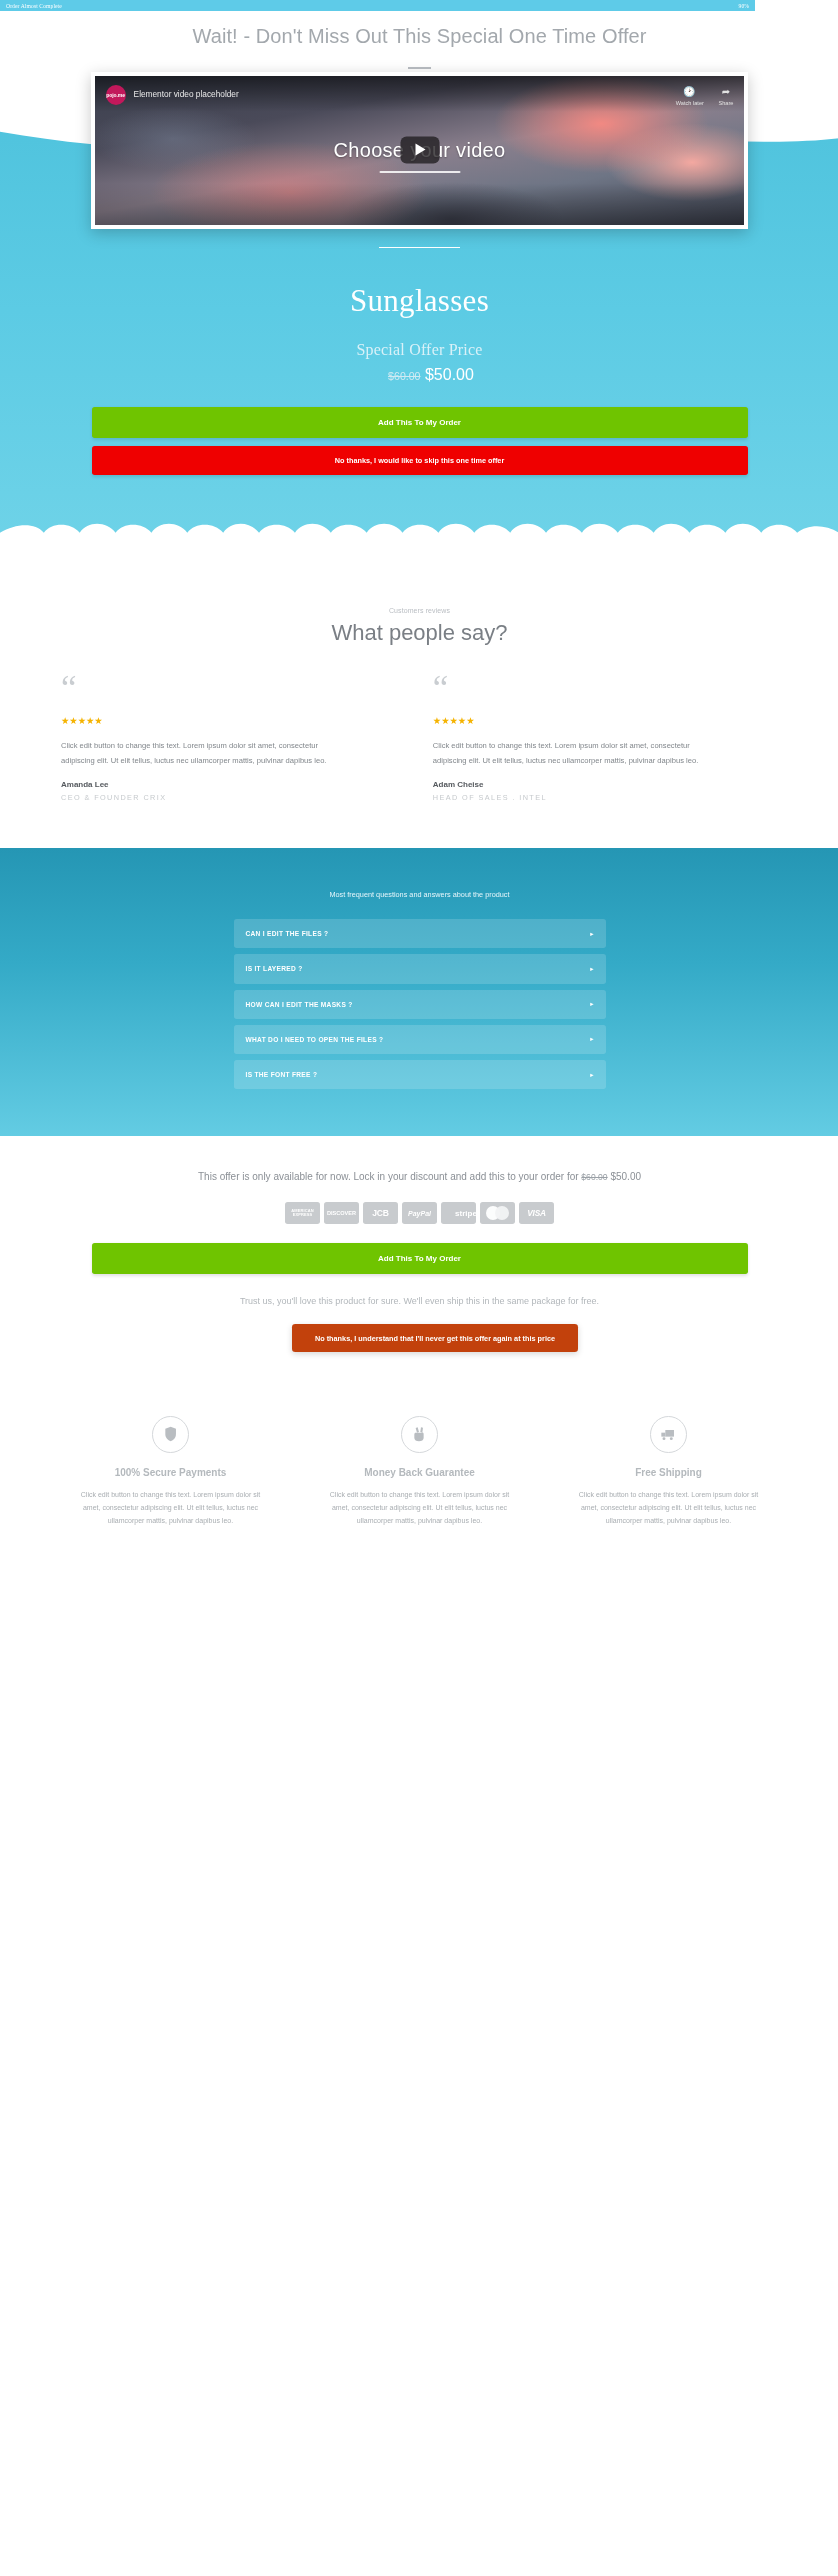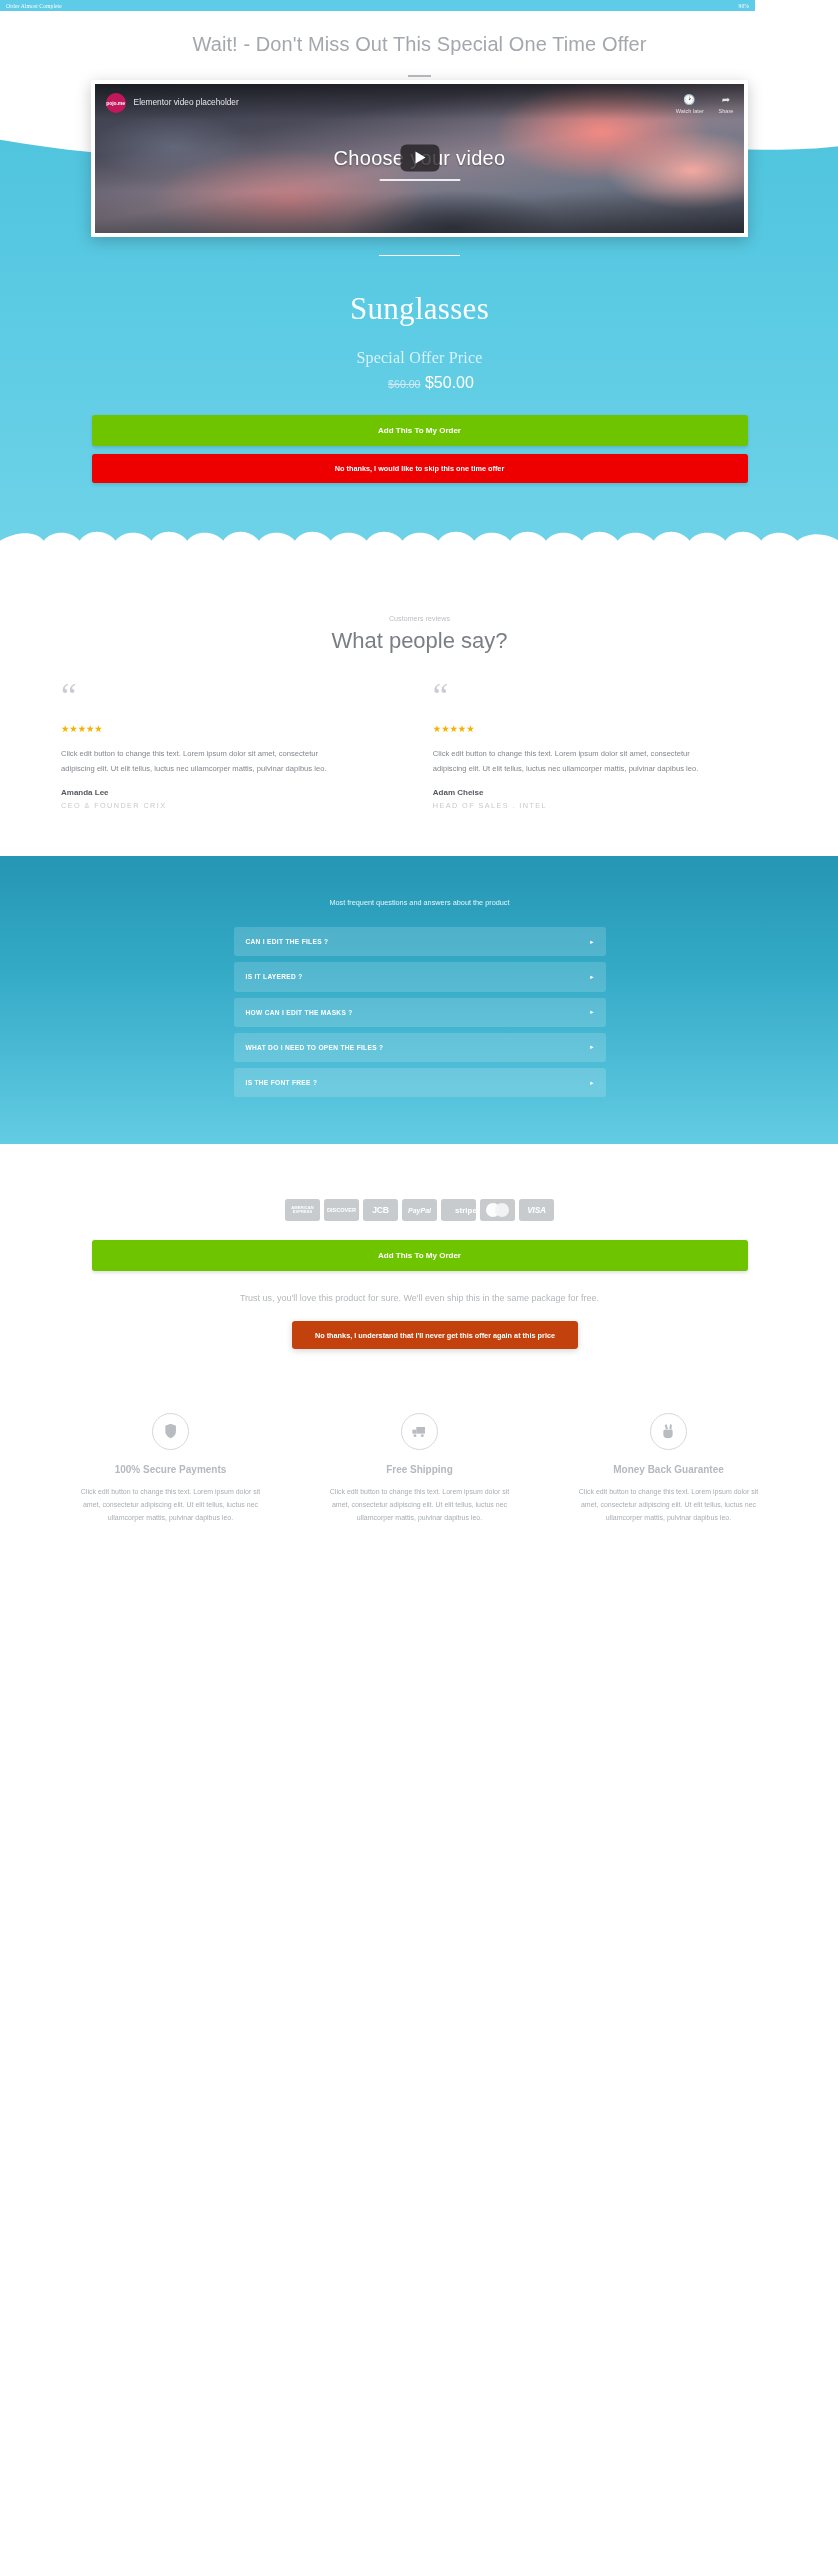--- a/index.html
+++ b/index.html
@@ -23,21 +23,21 @@
   }
   .progress-bar span {
     color:#ffffff; font-size:5.6px; letter-spacing:0.1px;
     font-family:"Liberation Serif", serif;
   }
 
   
   .top-section { background:#ffffff; padding-top:12px; text-align:center; }
   .headline {
     font-size:20px; line-height:1.32; color:#a3a8ad; font-weight:400;
-    max-width:545px; margin:8px auto; letter-spacing:0.1px;
+    max-width:545px; margin:0 auto; letter-spacing:0.1px;
   }
   .hr-small {
     width:22.6px; height:2px; background:#b9bdc2;
     margin:17.3px auto 0;
   }
   .subline {
     margin-top:17.3px; font-size:7.3px; color:#9aa0a6; letter-spacing:0.1px;
   }
 
   
@@ -399,20 +399,23 @@
       <span class="faq-arrow">▸</span>
     </div>
     <div class="faq-item">
       <span class="faq-q">IS THE FONT FREE ?</span>
       <span class="faq-arrow">▸</span>
     </div>
   </div>
 </div>
 
 <div class="final">
+  <div class="final-line">
+    <span>This offer is only available for now. Lock in your discount and add this to your order for </span><span class="old">$60.00</span> <span>$50.00</span>
+  </div>
 
   <div class="pay-icons">
     <div class="pay amex">
       <div><span>AMERICAN</span><br><span>EXPRESS</span></div>
     </div>
     <div class="pay disc">DISCOVER</div>
     <div class="pay jcb">JCB</div>
     <div class="pay paypal">PayPal</div>
     <div class="pay stripe">stripe</div>
     <div class="pay">
@@ -440,37 +443,37 @@
         <svg width="13.3" height="16" viewBox="0 0 20 24" aria-hidden="true">
             <path d="M10 1 L18 4 L18 12 C18 18 14 21 10 23 C6 21 2 18 2 12 L2 4 Z" fill="#b9bdc1"></path>
           </svg>
       </div>
       <div class="feat-title">100% Secure Payments</div>
       <div class="feat-text">Click edit button to change this text. Lorem ipsum dolor sit amet, consectetur adipiscing elit. Ut elit tellus, luctus nec ullamcorper mattis, pulvinar dapibus leo.</div>
     </div>
 
     <div class="feature">
       <div class="feat-circle">
+        <svg width="13.3" height="16" viewBox="0 0 20 24" aria-hidden="true">
+          <path d="M6 10 L4 3 L7 2 L9 9 Z" fill="#b9bdc1"></path>
+          <path d="M11 9 L12 2 L15 2.5 L14 10 Z" fill="#b9bdc1"></path>
+          <path d="M4 10 C3 10 2 11 2 13 L2 18 C2 21 5 23 9 23 C13 23 16 21 16 18 L16 12 C16 10 14 9.5 13 10 L4 10 Z" fill="#b9bdc1"></path>
+        </svg>
+      </div>
+      <div class="feat-title">Money Back Guarantee</div>
+      <div class="feat-text">Click edit button to change this text. Lorem ipsum dolor sit amet, consectetur adipiscing elit. Ut elit tellus, luctus nec ullamcorper mattis, pulvinar dapibus leo.</div>
+    </div>
+
+    <div class="feature">
+      <div class="feat-circle">
         <svg width="17.3" height="13.3" viewBox="0 0 26 20" aria-hidden="true">
           <rect x="8" y="3" width="13" height="10" fill="#b9bdc1"></rect>
           <path d="M2 7 L8 7 L8 13 L2 13 Z" fill="#b9bdc1"></path>
           <circle cx="6" cy="16" r="2.2" fill="#b9bdc1"></circle>
           <circle cx="17" cy="16" r="2.2" fill="#b9bdc1"></circle>
         </svg>
       </div>
       <div class="feat-title">Free Shipping</div>
       <div class="feat-text">Click edit button to change this text. Lorem ipsum dolor sit amet, consectetur adipiscing elit. Ut elit tellus, luctus nec ullamcorper mattis, pulvinar dapibus leo.</div>
     </div>
-
-    <div class="feature">
-      <div class="feat-circle">
-        <svg width="13.3" height="16" viewBox="0 0 20 24" aria-hidden="true">
-          <path d="M6 10 L4 3 L7 2 L9 9 Z" fill="#b9bdc1"></path>
-          <path d="M11 9 L12 2 L15 2.5 L14 10 Z" fill="#b9bdc1"></path>
-          <path d="M4 10 C3 10 2 11 2 13 L2 18 C2 21 5 23 9 23 C13 23 16 21 16 18 L16 12 C16 10 14 9.5 13 10 L4 10 Z" fill="#b9bdc1"></path>
-        </svg>
-      </div>
-      <div class="feat-title">Money Back Guarantee</div>
-      <div class="feat-text">Click edit button to change this text. Lorem ipsum dolor sit amet, consectetur adipiscing elit. Ut elit tellus, luctus nec ullamcorper mattis, pulvinar dapibus leo.</div>
-    </div>
   </div>
 </div>
 
 
 </body></html>

